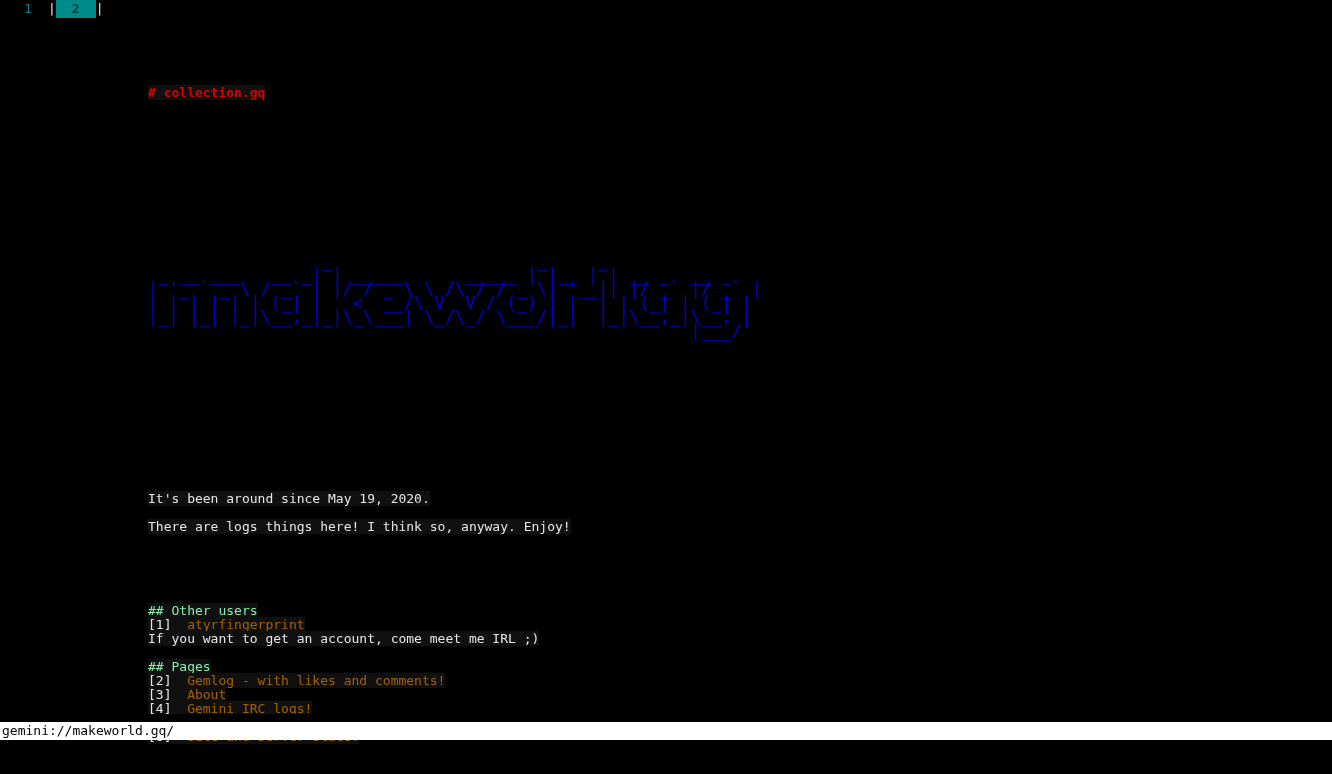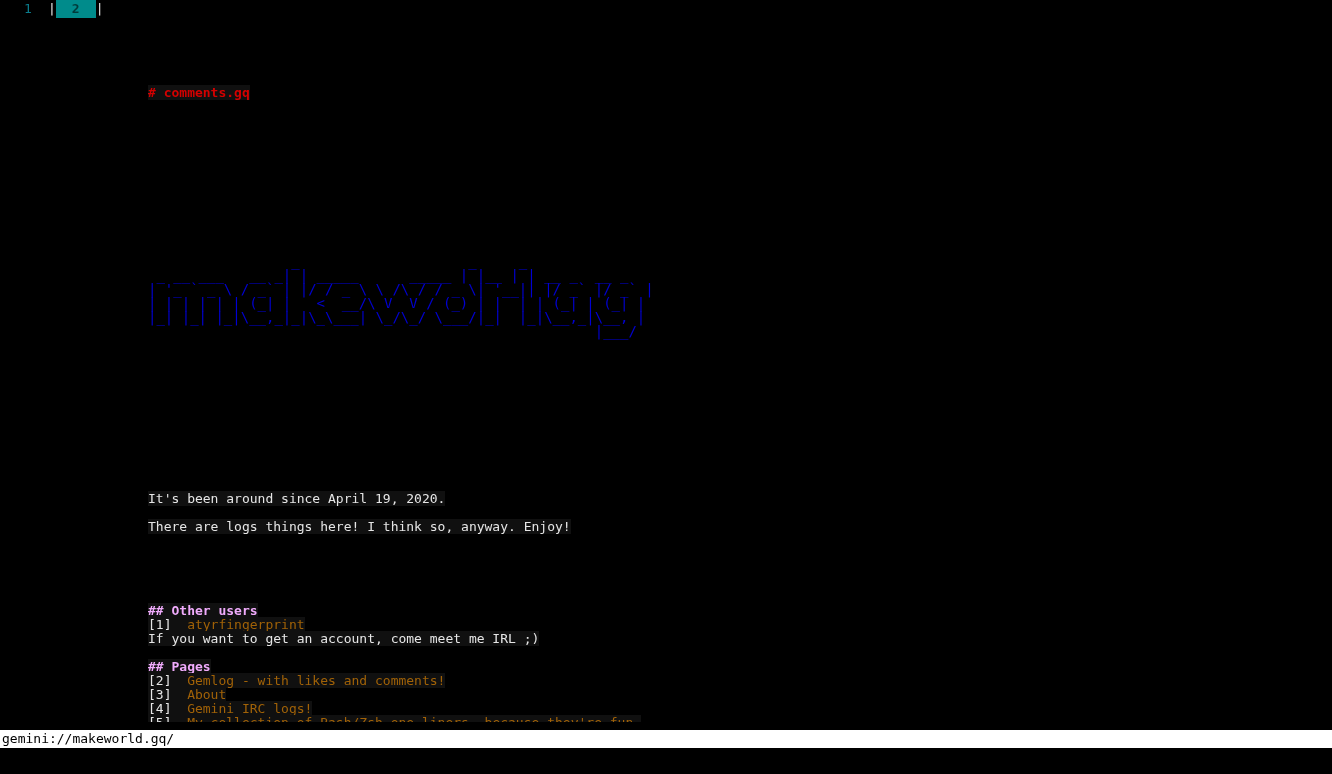--- a/index.html
+++ b/index.html
@@ -67,40 +67,40 @@
   }
   .ln {
     height: 14px;
     line-height: 14px;
     white-space: pre;
     font-size: 13px;
   }
   .ln span.t { background: #101010; }
 
   .h1    { color: #d40000; font-weight: bold; }
-  .h2    { color: #f0abfc; font-weight: bold; }
+  .h2    { color: #86efac; font-weight: normal; }
   .plain { color: #e6e6e6; }
   .lnum  { color: #e6e6e6; }
   .link-blue { color: #a16207; }
 
   
   #banner {
     color: #0000d4;
     white-space: pre;
     font-family: "DejaVu Sans Mono", "Liberation Mono", monospace;
-    font-size: 14px;
+    font-size: 17px;
     line-height: 14px;
     letter-spacing: 0px;
   }
 
   
   #statusbar {
     position: absolute;
     left: 0;
-    bottom: 0;
+    bottom: 8px;
     width: 1332px;
     height: 26px;
     background: #000000;
   }
   #urlline {
     position: absolute;
     left: 0;
     bottom: 0;
     width: 1332px;
     height: 18px;
@@ -116,38 +116,38 @@
 </style>
 </head>
 <body>
 
 <div id="tabbar"><span class="tabsep"> </span><span class="tab">1</span><span class="tabsep">|</span><span class="tab active">2</span><span class="tabsep">|</span></div>
 
 <div id="viewport">
   <div id="content">
 
     
-    <div class="ln"><span class="t h1"># comments.gq</span></div>
+    <div class="ln"><span class="t h1"># collection.gq</span></div>
 
     <div class="spacer"></div>
     <div class="spacer"></div>
 
     
     <div id="banner">                 _                    _     _
  _ __ ___   __ _| | _____      _____ | |__ | | __ _  __ _
 | '_ ` _ \ / _` | |/ / _ \ \ /\ / / _ \| '__|| |/ _` |/ _` |
 | | | | | | (_| |   &lt;  __/\ V  V / (_) | |  | | (_| | (_| |
 |_| |_| |_|\__,_|_|\_\___| \_/\_/ \___/|_|  |_|\__,_|\__, |
                                                      |___/</div>
 
     <div class="spacer"></div>
     <div class="spacer"></div>
 
     
-    <div id="intro-block"><div class="ln"><span class="t plain">It's been around since April 19, 2020.</span></div><div class="ln">&nbsp;</div><div class="ln"><span class="t plain">There are logs things here! I think so, anyway. Enjoy!</span></div></div>
+    <div id="intro-block"><div class="ln"><span class="t plain">It's been around since May 19, 2020.</span></div><div class="ln">&nbsp;</div><div class="ln"><span class="t plain">There are logs things here! I think so, anyway. Enjoy!</span></div></div>
 
     
     <div id="sections-block"><div class="ln">&nbsp;</div><div class="ln"><span class="t h2">## Other users</span></div><div class="ln"><span class="t lnum">[1]  </span><span class="t link-blue">atyrfingerprint</span></div><div class="ln"><span class="t plain">If you want to get an account, come meet me IRL ;)</span></div><div class="ln">&nbsp;</div><div class="ln"><span class="t h2">## Pages</span></div><div class="ln"><span class="t lnum">[2]  </span><span class="t link-blue">Gemlog - with likes and comments!</span></div><div class="ln"><span class="t lnum">[3]  </span><span class="t link-blue">About</span></div><div class="ln"><span class="t lnum">[4]  </span><span class="t link-blue">Gemini IRC logs!</span></div><div class="ln"><span class="t lnum">[5]  </span><span class="t link-blue">My collection of Bash/Zsh one-liners, because they're fun.</span></div><div class="ln"><span class="t lnum">[6]  </span><span class="t link-blue">Site and server stats.</span></div></div>
 
   </div>
 
   <div id="statusbar">
     <div id="urlline"><span>gemini://makeworld.gq/</span></div>
   </div>
 </div>

